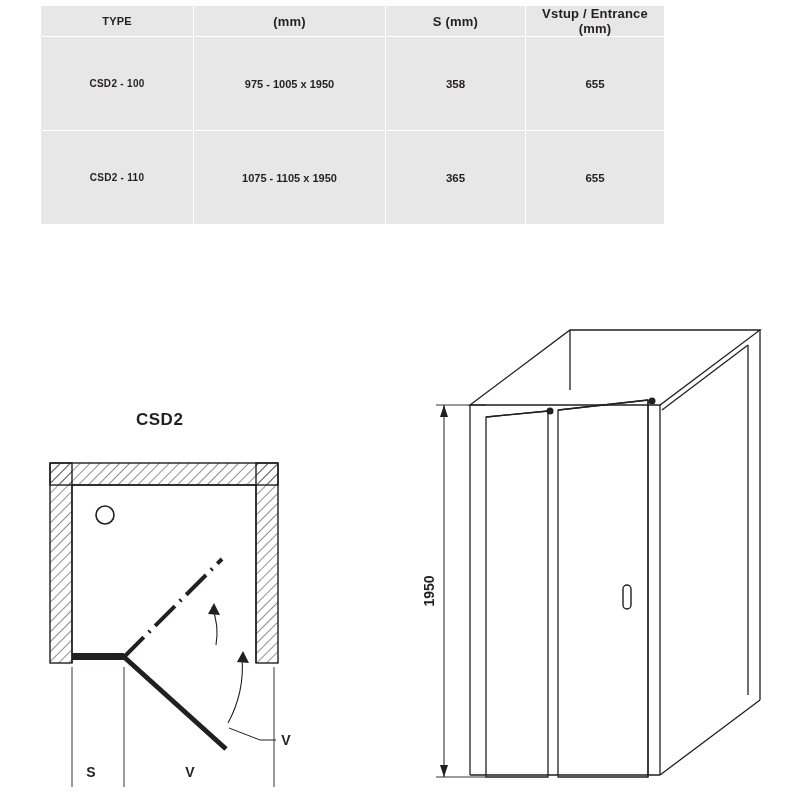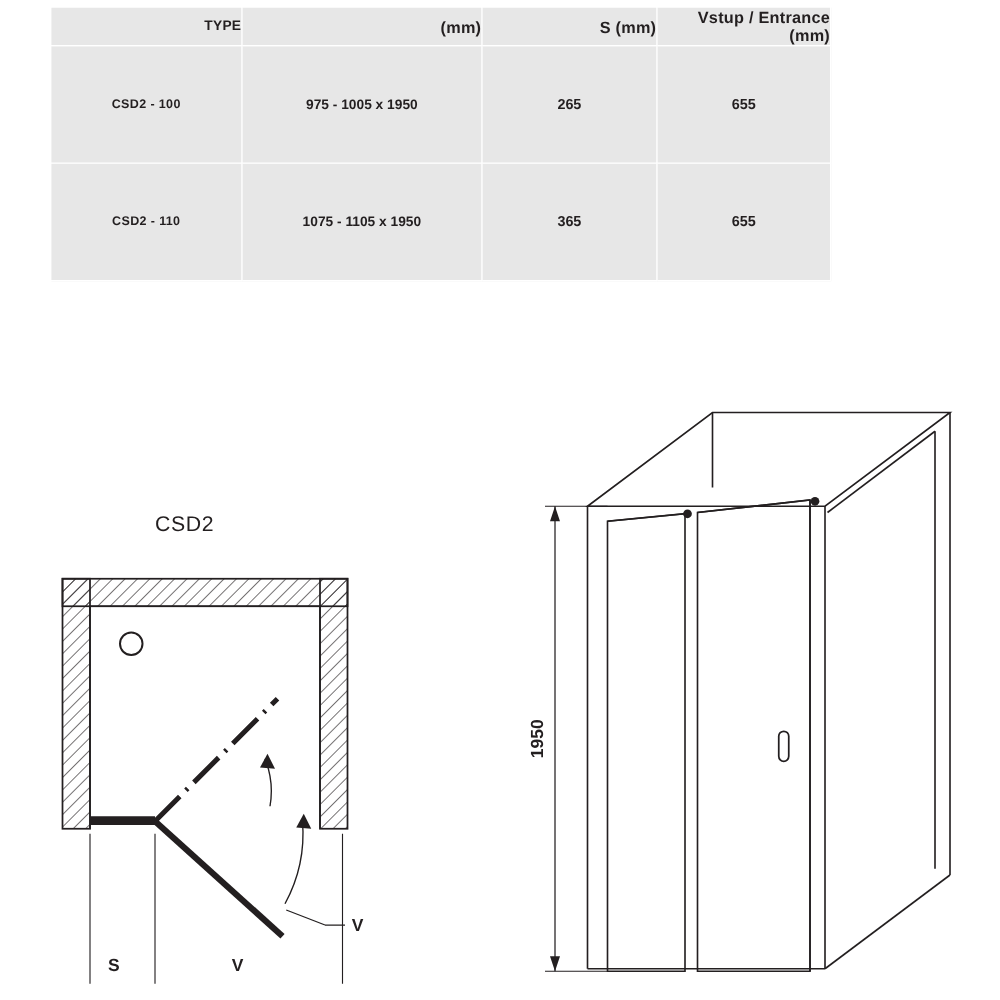--- a/index.html
+++ b/index.html
@@ -31,21 +31,20 @@
     text-align: center;
     vertical-align: middle;
     padding: 0;
     font-weight: bold;
   }
   .spec-table thead th {
     height: 30px;
     font-size: 11px;
     font-weight: bold;
     letter-spacing: 0.2px;
-    text-align: right;
   }
   .spec-table thead th.small {
     font-size: 13px;
     font-weight: bold;
   }
   .spec-table tbody td {
     height: 93px;
   }
   .col-type   { width: 152px; }
   .col-dim    { width: 191px; }
@@ -69,45 +68,45 @@
   
   .drawings {
     position: absolute;
     left: 0;
     top: 315px;
     width: 800px;
     height: 485px;
   }
   .drawing-title {
     position: absolute;
-    left: 124px;
+    left: 136px;
     top: 95px;
     font-size: 17px;
-    font-weight: normal;
+    font-weight: bold;
     letter-spacing: 0.5px;
   }
   svg { display: block; }
 </style>
 </head>
 <body>
 
 <table class="spec-table">
   <thead>
     <tr>
       <th class="col-type">TYPE</th>
       <th class="col-dim small">(mm)</th>
       <th class="col-s small">S (mm)</th>
       <th class="col-entr small">Vstup / Entrance (mm)</th>
     </tr>
   </thead>
   <tbody>
     <tr>
       <td class="cell-type">CSD2 - 100</td>
       <td class="cell-dim">975 - 1005 x 1950</td>
-      <td class="cell-num">265</td>
+      <td class="cell-num">358</td>
       <td class="cell-num">655</td>
     </tr>
     <tr>
       <td class="cell-type">CSD2 - 110</td>
       <td class="cell-dim">1075 - 1105 x 1950</td>
       <td class="cell-num">365</td>
       <td class="cell-num">655</td>
     </tr>
   </tbody>
 </table>

